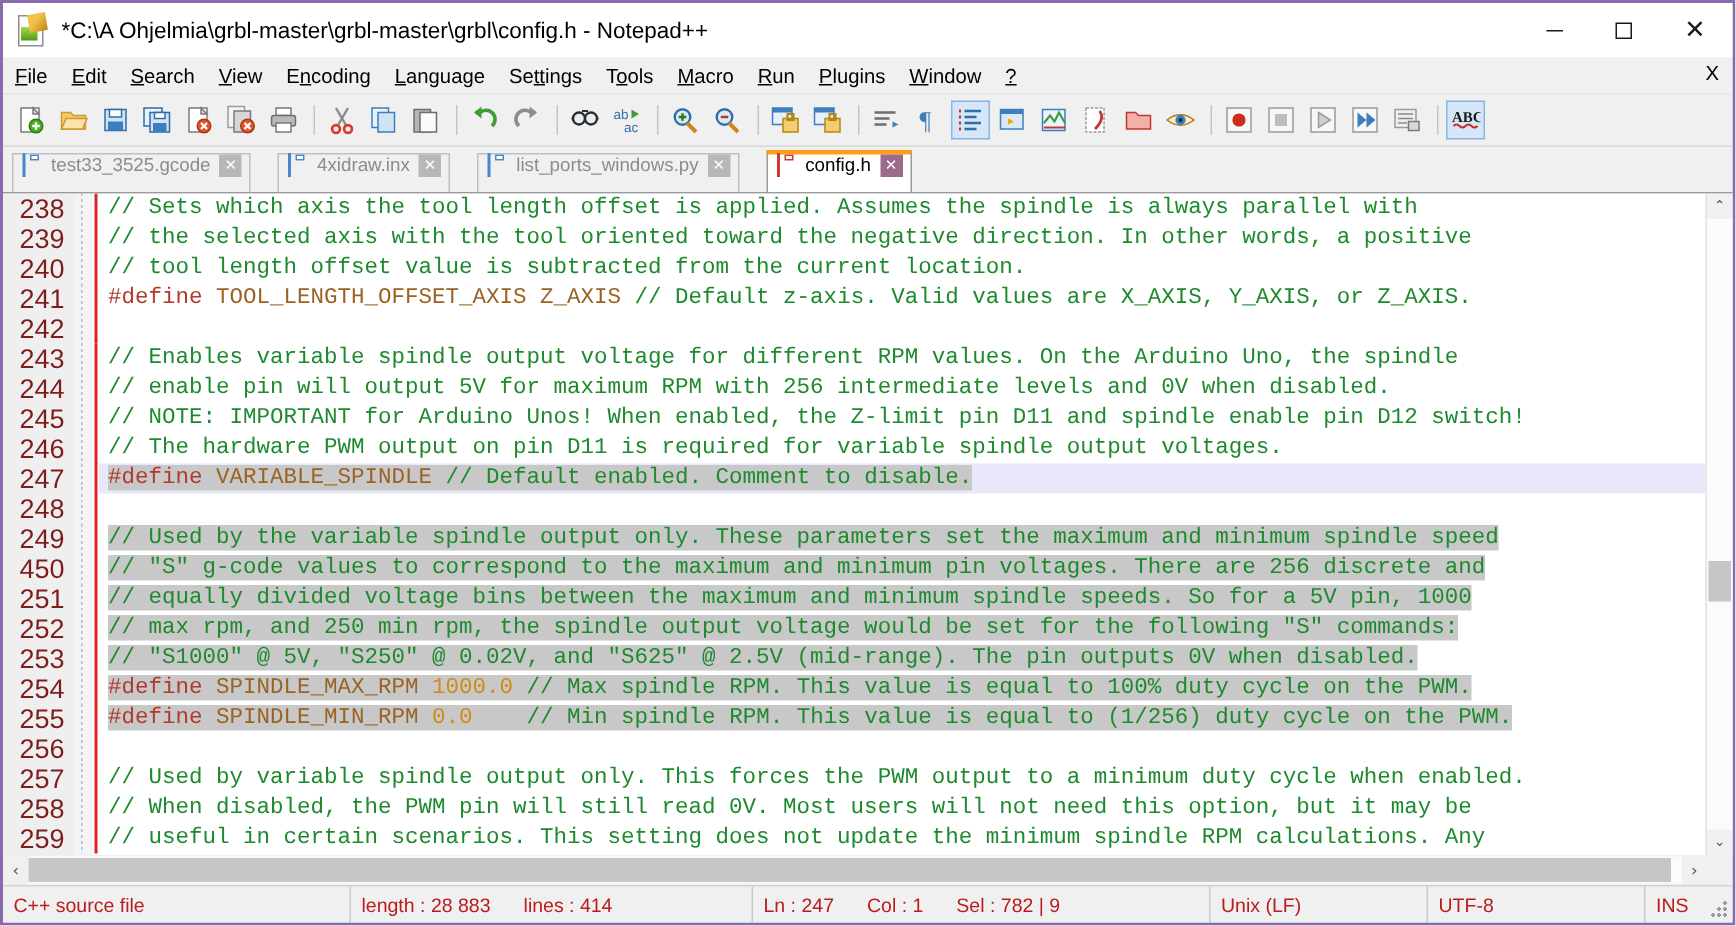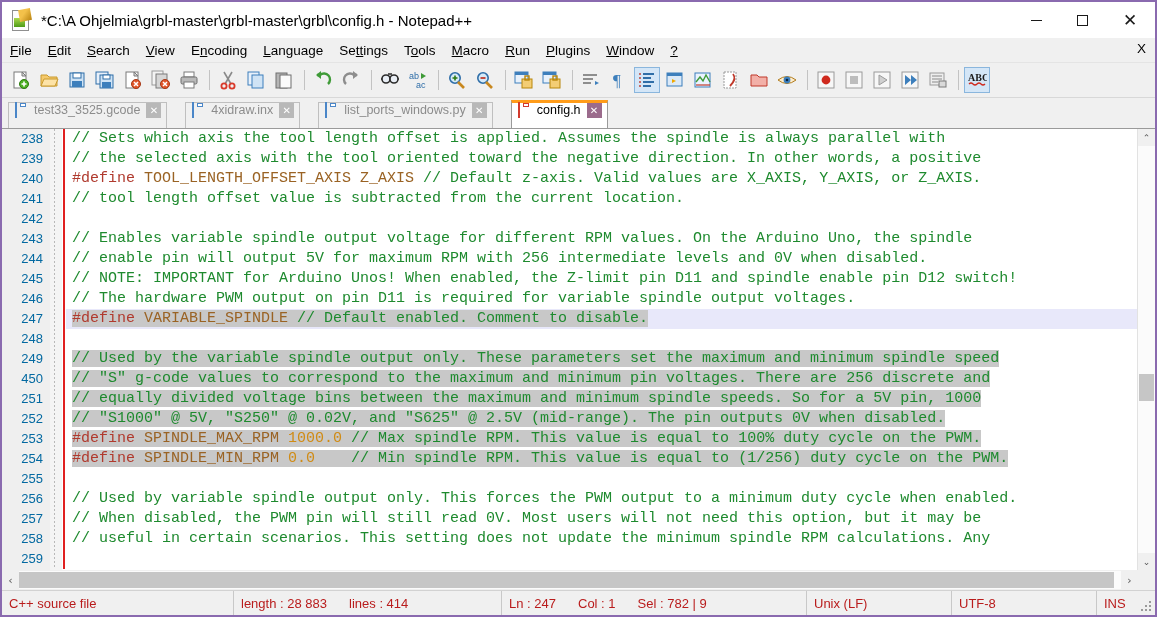--- a/index.html
+++ b/index.html
@@ -123,21 +123,21 @@
   }
   .editor{
     flex:1 1 auto;display:flex;position:relative;overflow:hidden;
   }
   .gutter{
     width:48px;flex:0 0 48px;background:#efefef;position:relative;
     border-right:none;
   }
   .gutter .ln{
     height:20px;line-height:20px;text-align:right;padding-right:7px;
-    font-family:"Liberation Sans",sans-serif;font-size:13px;color:#0369a1;
+    font-family:"Liberation Sans",sans-serif;font-size:18px;color:#7f1d1d;
     box-sizing:border-box;
   }
   .foldcol{
     width:12px;flex:0 0 12px;background:#f4f4f4;position:relative;
   }
   .foldcol .fl{height:20px;position:relative;}
   .foldcol .fl .dash{
     position:absolute;left:4px;top:0;bottom:0;width:1px;
     background:repeating-linear-gradient(180deg,#b9b9b9 0 2px,transparent 2px 4px);
   }
@@ -603,32 +603,33 @@
             <span class="dash"></span>
           </div>
         </div>
       <div class="bookmarkbar">
         <span class="red" style="top:0px;height:100px;"></span>
         <span class="red" style="top:100px;height:340px;"></span>
       </div>
       <div class="codearea" id="codearea">
           <div class="codeline"><span><span class="seg cmt">// Sets which axis the tool length offset is applied. Assumes the spindle is always parallel with</span></span></div>
           <div class="codeline"><span><span class="seg cmt">// the selected axis with the tool oriented toward the negative direction. In other words, a positive</span></span></div>
+          <div class="codeline"><span><span class="seg cmt">// tool length offset value is subtracted from the current location.</span></span></div>
           <div class="codeline"><span><span class="seg pre">#define </span><span class="seg mac">TOOL_LENGTH_OFFSET_AXIS Z_AXIS </span><span class="seg cmt">// Default z-axis. Valid values are X_AXIS, Y_AXIS, or Z_AXIS.</span></span></div>
-          <div class="codeline"><span><span class="seg cmt">// tool length offset value is subtracted from the current location.</span></span></div>
           <div class="codeline">&nbsp;</div>
           <div class="codeline"><span><span class="seg cmt">// Enables variable spindle output voltage for different RPM values. On the Arduino Uno, the spindle</span></span></div>
           <div class="codeline"><span><span class="seg cmt">// enable pin will output 5V for maximum RPM with 256 intermediate levels and 0V when disabled.</span></span></div>
           <div class="codeline"><span><span class="seg cmt">// NOTE: IMPORTANT for Arduino Unos! When enabled, the Z-limit pin D11 and spindle enable pin D12 switch!</span></span></div>
           <div class="codeline"><span><span class="seg cmt">// The hardware PWM output on pin D11 is required for variable spindle output voltages.</span></span></div>
           <div class="codeline curline"><span class="selhl"><span class="seg pre">#define </span><span class="seg mac">VARIABLE_SPINDLE </span><span class="seg cmt">// Default enabled. Comment to disable.</span></span></div>
           <div class="codeline">&nbsp;</div>
           <div class="codeline"><span class="selhl"><span class="seg cmt">// Used by the variable spindle output only. These parameters set the maximum and minimum spindle speed</span></span></div>
           <div class="codeline"><span class="selhl"><span class="seg cmt">// "S" g-code values to correspond to the maximum and minimum pin voltages. There are 256 discrete and</span></span></div>
           <div class="codeline"><span class="selhl"><span class="seg cmt">// equally divided voltage bins between the maximum and minimum spindle speeds. So for a 5V pin, 1000</span></span></div>
+          <div class="codeline"><span class="selhl"><span class="seg cmt">// max rpm, and 250 min rpm, the spindle output voltage would be set for the following "S" commands:</span></span></div>
           <div class="codeline"><span class="selhl"><span class="seg cmt">// "S1000" @ 5V, "S250" @ 0.02V, and "S625" @ 2.5V (mid-range). The pin outputs 0V when disabled.</span></span></div>
           <div class="codeline"><span class="selhl"><span class="seg pre">#define </span><span class="seg mac">SPINDLE_MAX_RPM </span><span class="seg num">1000.0 </span><span class="seg cmt">// Max spindle RPM. This value is equal to 100% duty cycle on the PWM.</span></span></div>
           <div class="codeline"><span class="selhl"><span class="seg pre">#define </span><span class="seg mac">SPINDLE_MIN_RPM </span><span class="seg num">0.0    </span><span class="seg cmt">// Min spindle RPM. This value is equal to (1/256) duty cycle on the PWM.</span></span></div>
           <div class="codeline">&nbsp;</div>
           <div class="codeline"><span><span class="seg cmt">// Used by variable spindle output only. This forces the PWM output to a minimum duty cycle when enabled.</span></span></div>
           <div class="codeline"><span><span class="seg cmt">// When disabled, the PWM pin will still read 0V. Most users will not need this option, but it may be</span></span></div>
           <div class="codeline"><span><span class="seg cmt">// useful in certain scenarios. This setting does not update the minimum spindle RPM calculations. Any</span></span></div>
         </div>
     </div>
     <div class="vscroll">

